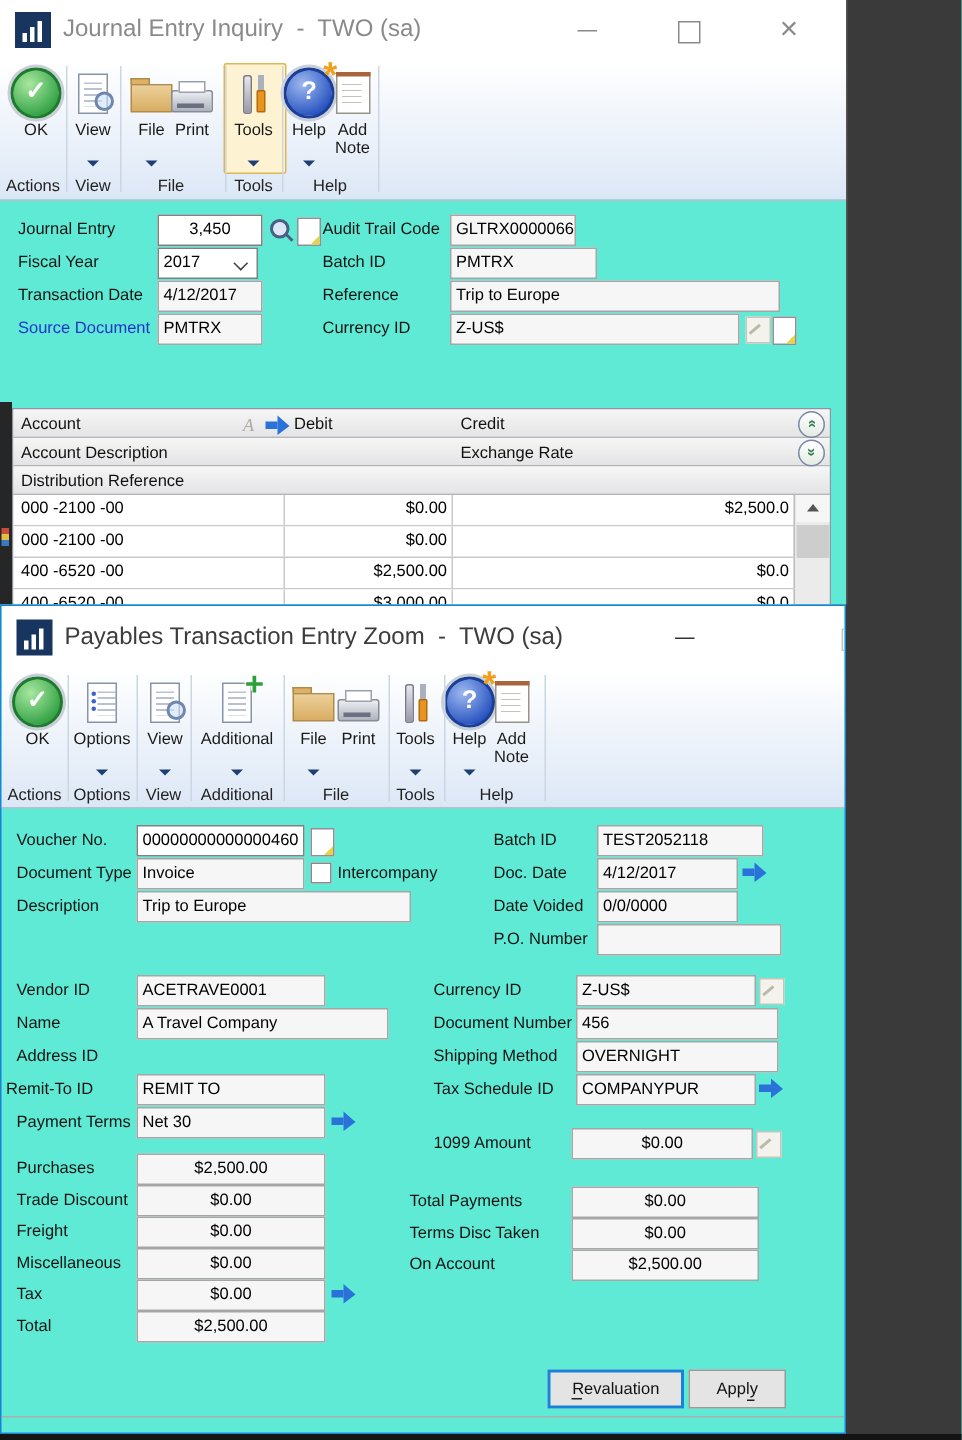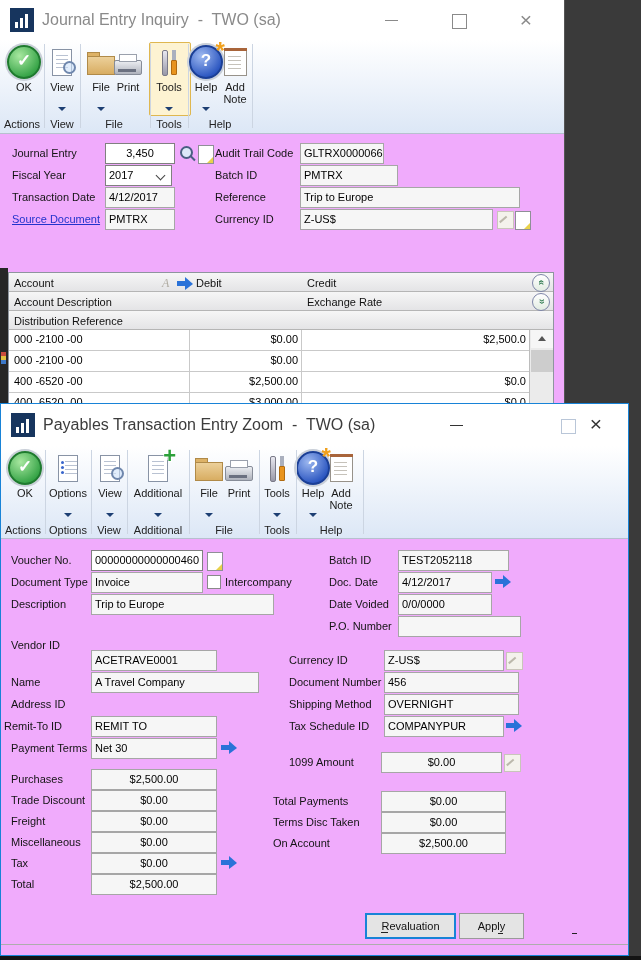--- a/index.html
+++ b/index.html
@@ -1,20 +1,20 @@
 <!DOCTYPE html>
 <html><head>
 <meta charset="utf-8">
 <style>
   html,body{margin:0;padding:0}
   body{width:641px;height:960px;position:relative;overflow:hidden;background:#3a3a3a;
        font-family:"Liberation Sans",sans-serif;-webkit-font-smoothing:antialiased}
-  .win{position:absolute;background:#f0abfc;box-sizing:border-box;overflow:hidden}
+  .win{position:absolute;background:#5eead4;box-sizing:border-box;overflow:hidden}
   #win1{left:0;top:0;width:564px;height:403px;box-shadow:1px 0 0 #555}
-  #win2{left:0;top:403px;width:629px;height:553px;border:1px solid #1883d7}
+  #win2{left:0;top:403px;width:564px;height:553px;border:1px solid #1883d7}
   .titlebar{position:absolute;left:0;right:0;top:0;background:#fff}
   #win1 .titlebar{height:40px}
   #win2 .titlebar{height:42px}
   .applogo{position:absolute;left:10px;top:8px;width:24px;height:24px;background:#17355e}
   .applogo::before{content:"";position:absolute;left:5px;bottom:4px;width:14px;height:15px;
     background-image:linear-gradient(#fff,#fff),linear-gradient(#fff,#fff),linear-gradient(#fff,#fff);
     background-size:3px 6px,3px 10px,3px 14px;background-position:0 100%,5px 100%,10px 100%;background-repeat:no-repeat}
   .title-text{position:absolute;left:42px;top:11px;font-size:16px;color:#8a8a8a;white-space:pre}
   #win2 .title-text{color:#3c3c3c}
   .wc{position:absolute;width:24px;height:24px}
@@ -64,21 +64,21 @@
         background:linear-gradient(#e8e8f0,#9898a8);border:1px solid #7a7a88;border-radius:2px}
   .i-tools::after{content:"";position:absolute;left:14px;top:13px;width:4px;height:13px;background:#e8941e;
         border:1px solid #b06a10;border-radius:1px;box-shadow:0 -11px 0 -1px #aab0be}
   .i-addnote{width:21px;height:26px;background-color:#fff;border:1px solid #97928a;position:relative;
         background-image:repeating-linear-gradient(to bottom,#c6c2ba 0 1px,transparent 1px 4px);
         background-size:13px 14px;background-position:3px 7px;background-repeat:no-repeat}
   .i-addnote::before{content:"";position:absolute;left:-1px;top:-1px;right:-1px;height:3px;background:#a8643a}
   .i-addnote::after{content:"*";position:absolute;left:-9px;top:-12px;color:#f0a01c;font-size:24px;font-weight:bold}
   
   .flabel{position:absolute;font-size:11px;color:#141414;white-space:nowrap}
-  .flabel.link{color:#2233cc;text-decoration:underline}
+  .flabel.link{color:#2233cc;}
   .fbox{position:absolute;height:21px;box-sizing:border-box;border:1px solid #a6a6a6;background:#f6f6f6;
         font-size:11px;color:#000;padding:3px 3px 0;white-space:nowrap;overflow:hidden}
   .fbox.w{background:#fff;border-color:#808080}
   .fbox.r{text-align:center}
   .dd::after{content:"";position:absolute;right:7px;top:6px;width:6px;height:6px;
         border-right:1px solid #444;border-bottom:1px solid #444;transform:rotate(45deg)}
   .i-mag{position:absolute;width:17px;height:18px}
   .i-mag::before{content:"";position:absolute;left:1px;top:1px;width:9px;height:9px;border:2px solid #4a5f82;border-radius:50%;background:#dce8f8}
   .i-mag::after{content:"";position:absolute;left:10px;top:12px;width:7px;height:2px;background:#4a5f82;transform:rotate(45deg)}
   .i-note{position:absolute;width:14px;height:17px;background:#fff;border:1px solid #8f8f97}
@@ -375,21 +375,21 @@
   <span class="flabel" style="left:328px;top:172px">Doc. Date</span>
   <div class="fbox" style="left:397px;top:168px;width:94px">4/12/2017</div>
   <div class="i-arrow" style="left:494px;top:171px"></div>
 
   <span class="flabel" style="left:328px;top:194px">Date Voided</span>
   <div class="fbox" style="left:397px;top:190px;width:94px">0/0/0000</div>
 
   <span class="flabel" style="left:328px;top:216px">P.O. Number</span>
   <div class="fbox" style="left:397px;top:212px;width:123px"></div>
 
-  <span class="flabel" style="left:10px;top:235px">Vendor ID</span>
+  <span class="flabel" style="left:10px;top:250px">Vendor ID</span>
   <div class="fbox" style="left:90px;top:246px;width:126px">ACETRAVE0001</div>
   <span class="flabel" style="left:10px;top:272px">Name</span>
   <div class="fbox" style="left:90px;top:268px;width:168px">A Travel Company</div>
   <span class="flabel" style="left:10px;top:294px">Address ID</span>
   <span class="flabel" style="left:3px;top:316px">Remit-To ID</span>
   <div class="fbox" style="left:90px;top:312px;width:126px">REMIT TO</div>
   <span class="flabel" style="left:10px;top:338px">Payment Terms</span>
   <div class="fbox" style="left:90px;top:334px;width:126px">Net 30</div>
   <div class="i-arrow" style="left:220px;top:337px"></div>
 

